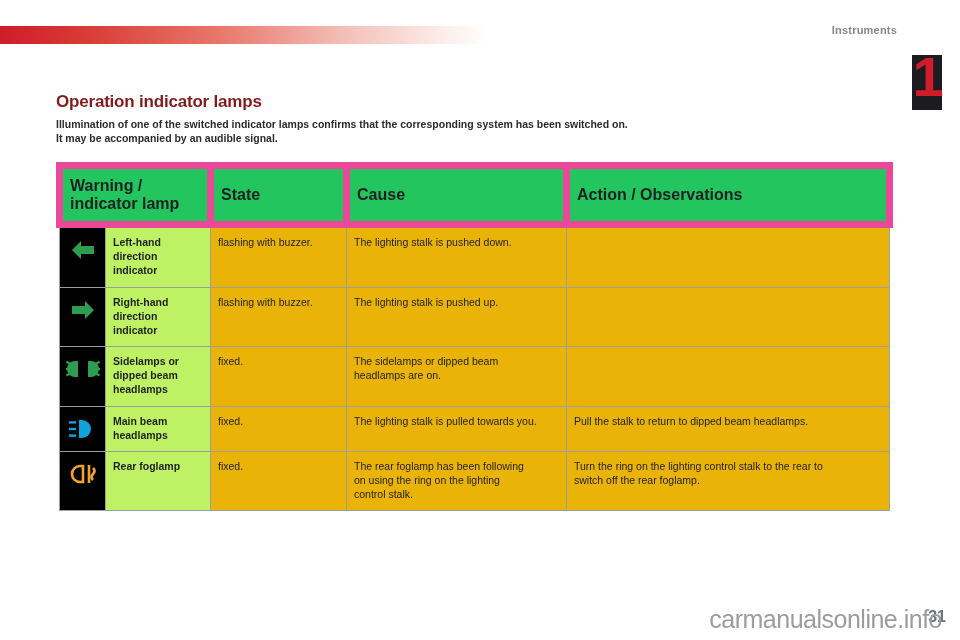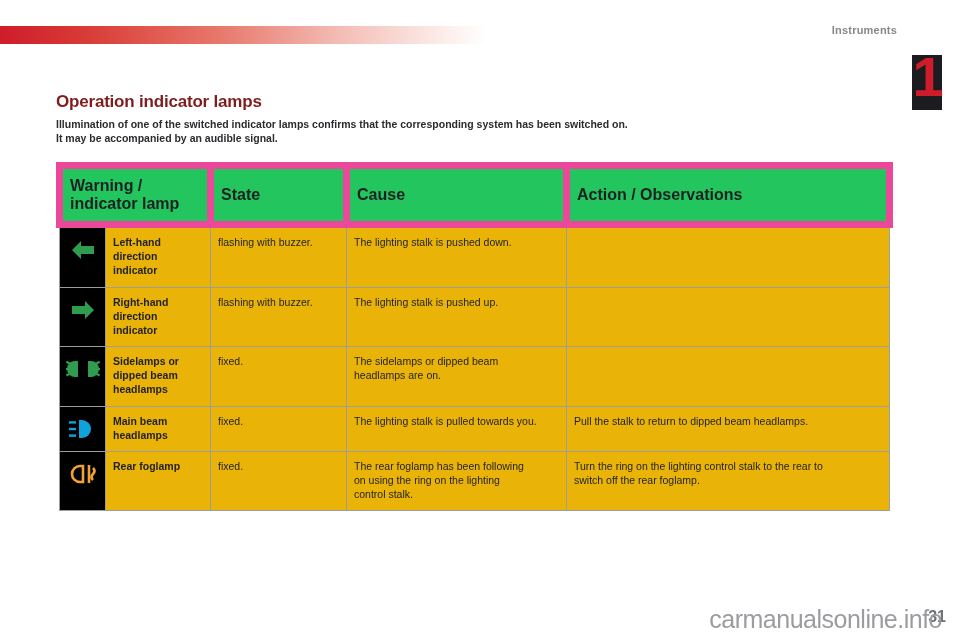--- a/index.html
+++ b/index.html
@@ -114,21 +114,21 @@
     border: 1px solid #9a9ea1;
     font-size: 10.5px;
     color: #1f2023;
     vertical-align: top;
     padding: 7px 7px 9px 7px;
     line-height: 1.35;
     background: #eab308;
   }
   .lamp-table td.name-cell {
     font-weight: bold;
-    background: #eab308;
+    background: #bef264;
   }
   .lamp-table td.icon-cell {
     background: #000000;
     padding: 0;
     text-align: center;
     vertical-align: top;
   }
   .icon-box {
     width: 46px;
     height: 44px;

